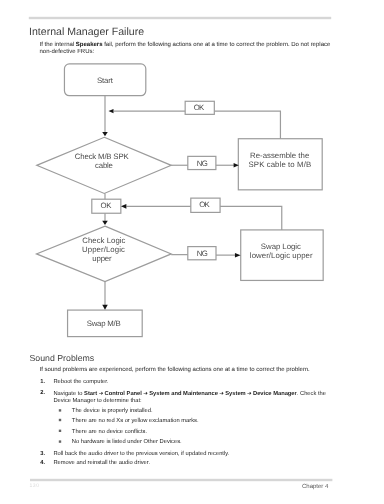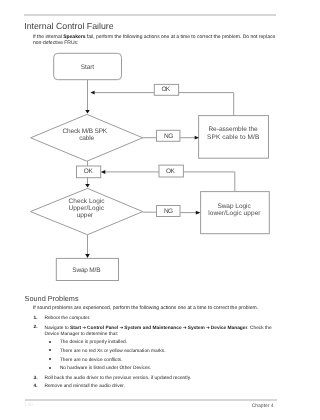--- a/index.html
+++ b/index.html
@@ -24,21 +24,21 @@
   .bullet .btxt{display:block;margin-left:11.8px;}
   .arw{font-size:4.6px;letter-spacing:-0.12px;}
 </style>
 </head>
 <body>
 
 <div class="page">
 
   <div class="rule" style="left:23.5px;top:13.9px;width:252px;height:1.9px;"></div>
 
-  <div class="h1" style="left:24.2px;top:21px;">Internal Control Failure</div>
+  <div class="h1" style="left:24.2px;top:21px;">Internal Manager Failure</div>
 
   <div class="para" id="intro" style="left:32.9px;top:35.2px;width:246px;">If the internal <b>Speakers</b> fail, perform the following actions one at a time to correct the problem. Do not replace non-defective FRUs:</div>
 
   <svg class="flow" width="300" height="300" viewBox="0 0 300 300">
     <g fill="none" stroke="#9c9c9c" stroke-width="1">
       <rect x="53.7" y="53.3" width="67.8" height="26.4" rx="4" ry="4" fill="#fff"></rect>
       <polygon points="86.9,114.4 142.7,137.8 86.9,161.2 30.6,137.8" fill="#fff"></polygon>
       <rect x="154.3" y="84.4" width="24.3" height="10.9" fill="#fff"></rect>
       <rect x="156.5" y="130.3" width="23.4" height="11" fill="#fff"></rect>
       <rect x="198.6" y="115.6" width="69.9" height="42.6" fill="#fff"></rect>

